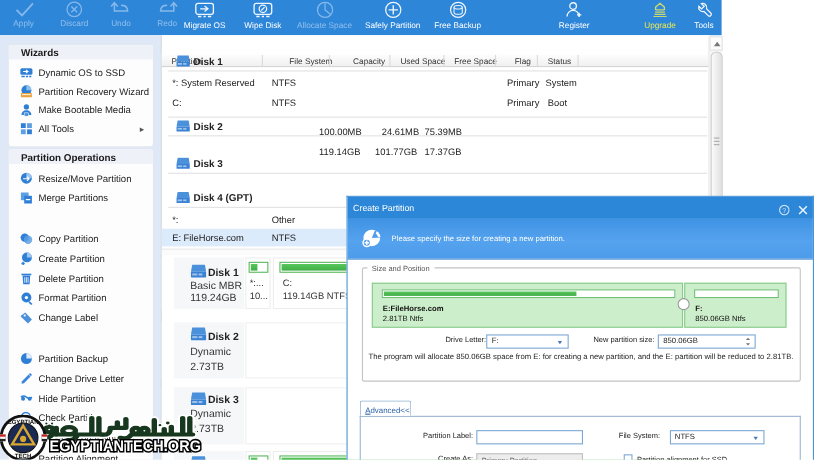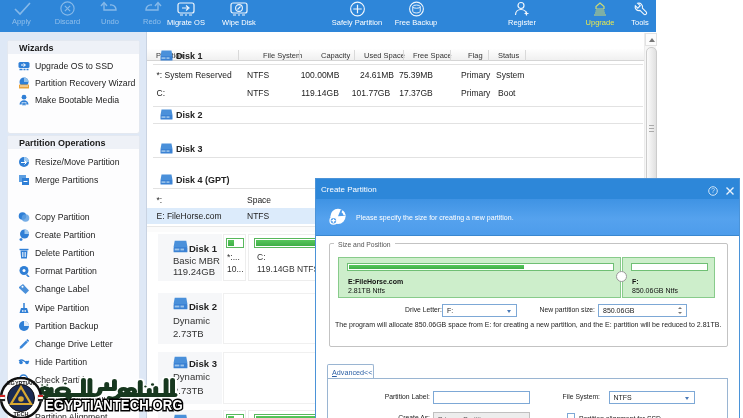--- a/index.html
+++ b/index.html
@@ -26,21 +26,21 @@
 .pitem .tx { position:absolute; left:27px; top:3px; white-space:nowrap; }
 .arrow-r { position:absolute; right:8px; top:4px; font-size:8px; color:#555; }
 
 
 #main { left:146px; top:32px; width:499px; height:386px; background:#fff; border-left:1px solid #c9d3e2; }
 #thead { position:absolute; left:0; top:1px; width:100%; height:12px; background:linear-gradient(#fefefe,#f0f0f0); border-bottom:1px solid #d5d5d5; font-size:7.5px; color:#333;margin-top:16px; }
 .th { position:absolute; top:2px; }
 .thsep { position:absolute; top:1px; width:1px; height:11px; background:#d9d9d9; }
 .row { position:absolute; left:0; width:100%; height:17px; font-size:8.5px; color:#222; }
 .cell { position:absolute; top:4px; }
-.rt { text-align:center; }
+.rt { text-align:left;margin-top:45px; }
 .diskrow { position:absolute; left:0; width:100%; height:18px; }
 .diskrow .dtx { position:absolute; left:29px; top:4px; font-size:9px; font-weight:bold; color:#222; }
 .sepline { position:absolute; left:6px; right:2px; height:1px; background:#e2e2e2; }
 .hl { background:#dcebfb; }
 
 
 .card { position:absolute; background:#fff; }
 .cardlab { position:absolute; left:11px; top:0px; width:64px; height:100%; background:#f6f7f9; font-size:9.5px; color:#333; }
 .cardlab .nm { position:absolute; left:31px; top:9px; font-weight:bold; color:#222; }
 .cardlab .l2 { position:absolute; left:15px; top:21px; }
@@ -114,20 +114,27 @@
     </div>
     <div class="tbi" style="left:212px;width:54px;">
       <svg width="20" height="16" viewBox="0 0 20 16">
           <rect x="2" y="2" width="16" height="10" rx="2" fill="none" stroke="#fff" stroke-width="1.2"></rect>
           <circle cx="10" cy="7" r="3.4" fill="none" stroke="#fff" stroke-width="1.1"></circle>
           <path d="M8.5 8.5 L11.5 5.5" stroke="#fff" stroke-width="1.1"></path>
           <path d="M4 14 h3 M9 14 h2 M13 14 h3" stroke="#fff" stroke-width="1.2"></path>
         </svg>
       <div class="lbl">Wipe Disk</div>
     </div>
+    <div class="tbi dim" style="left:262px;width:66px;">
+      <svg width="17" height="16" viewBox="0 0 17 17">
+          <circle cx="8.5" cy="8.5" r="7.3" fill="none" stroke="#fff" stroke-width="1.2"></circle>
+          <path d="M8.5 2 L8.5 8.5 L14 13" fill="none" stroke="#fff" stroke-width="1.2"></path>
+        </svg>
+      <div class="lbl">Allocate Space</div>
+    </div>
     <div class="tbi" style="left:324px;width:66px;">
       <svg width="17" height="16" viewBox="0 0 17 17">
           <circle cx="8.5" cy="8.5" r="7.3" fill="none" stroke="#fff" stroke-width="1.2"></circle>
           <path d="M8.5 4 v9 M4 8.5 h9" stroke="#fff" stroke-width="1.3"></path>
         </svg>
       <div class="lbl">Safely Partition</div>
     </div>
     <div class="tbi" style="left:388px;width:56px;">
       <svg width="17" height="16" viewBox="0 0 17 17">
           <circle cx="8.5" cy="8.5" r="7.3" fill="none" stroke="#fff" stroke-width="1.2"></circle>
@@ -160,39 +167,49 @@
   </div>
   <div class="abs" id="sidebar">
     <div class="panel" style="top:8px;height:94px;">
       <div class="phead">Wizards</div>
       <div class="pitem" style="top:17px;">
         <svg class="ic" viewBox="0 0 12 12">
             <rect x="0.5" y="2" width="11" height="6" rx="1.5" fill="#2f7fd6"></rect>
             <path d="M3 5 h4 M5.5 3.5 L7.5 5 L5.5 6.5" stroke="#fff" stroke-width="1" fill="none"></path>
             <path d="M1.5 9.5 h3 M5.5 9.5 h2 M8.5 9.5 h2" stroke="#2f7fd6" stroke-width="1.4"></path>
           </svg>
-        <span class="tx">Upgrade OS to SSD</span>
+        <span class="tx">Dynamic OS to SSD</span>
       </div>
       <div class="pitem" style="top:34px;">
         <svg class="ic" viewBox="0 0 12 12">
             <circle cx="6" cy="5" r="4.5" fill="#2f7fd6"></circle>
             <path d="M6 5 L6 0.5 A4.5 4.5 0 0 1 10.5 5 z" fill="#8fc0ec"></path>
             <rect x="1" y="7.5" width="10" height="4" rx="0.5" fill="#e9a33b"></rect>
             <path d="M2 9 h8" stroke="#fff" stroke-width="0.8"></path>
           </svg>
         <span class="tx">Partition Recovery Wizard</span>
       </div>
       <div class="pitem" style="top:51px;">
         <svg class="ic" viewBox="0 0 12 12">
             <circle cx="6" cy="3.2" r="2.4" fill="#2f7fd6"></circle>
             <path d="M1.5 10.5 c0-2.7 2-4.3 4.5-4.3 s4.5 1.6 4.5 4.3 z" fill="#2f7fd6"></path>
             <rect x="4" y="8.6" width="4" height="3" fill="#4a90da" stroke="#fff" stroke-width="0.5"></rect>
           </svg>
         <span class="tx">Make Bootable Media</span>
       </div>
+      <div class="pitem" style="top:68px;">
+        <svg class="ic" viewBox="0 0 12 12">
+            <rect x="1" y="1" width="4.4" height="4.4" fill="#2f7fd6"></rect>
+            <rect x="6.6" y="1" width="4.4" height="4.4" fill="#5d9fe2"></rect>
+            <rect x="1" y="6.6" width="4.4" height="4.4" fill="#5d9fe2"></rect>
+            <rect x="6.6" y="6.6" width="4.4" height="4.4" fill="#2f7fd6"></rect>
+          </svg>
+        <span class="tx">All Tools</span>
+        <span class="arrow-r">▸</span>
+      </div>
     </div>
     <div class="panel" style="top:103px;height:315px;">
       <div class="phead">Partition Operations</div>
       <div class="pitem" style="top:18px;">
         <svg class="ic" viewBox="0 0 12 12">
             <circle cx="6" cy="6" r="5" fill="#2f7fd6"></circle>
             <path d="M6 6 L6 1 A5 5 0 0 1 11 6 z" fill="#9cc8ef"></path>
             <path d="M3 6.5 h5 M6.5 4.5 l2 2 -2 2" stroke="#fff" stroke-width="1" fill="none"></path>
           </svg>
         <span class="tx">Resize/Move Partition</span>
@@ -235,28 +252,20 @@
             <path d="M8.5 9.5 L11 12" stroke="#2f7fd6" stroke-width="1.6"></path>
           </svg>
         <span class="tx">Format Partition</span>
       </div>
       <div class="pitem" style="top:145px;">
         <svg class="ic" viewBox="0 0 12 12">
             <path d="M1 4 L5 1 L11 7.5 L7.5 11 L1 5 z" fill="#4a90da"></path>
             <circle cx="4.5" cy="3.8" r="1" fill="#fff"></circle>
           </svg>
         <span class="tx">Change Label</span>
-      </div>
-      <div class="pitem" style="top:164px;">
-        <svg class="ic" viewBox="0 0 12 12">
-            <path d="M6 1 v5" stroke="#2f7fd6" stroke-width="1.5"></path>
-            <path d="M3 6 h6 l1.5 5 h-9 z" fill="#2f7fd6"></path>
-            <path d="M4.5 8 v2 M6 8 v2 M7.5 8 v2" stroke="#fff" stroke-width="0.7"></path>
-          </svg>
-        <span class="tx">Wipe Partition</span>
       </div>
       <div class="pitem" style="top:182px;">
         <svg class="ic" viewBox="0 0 12 12">
             <circle cx="6" cy="6" r="5" fill="#2f7fd6"></circle>
             <path d="M6 6 L6 1 A5 5 0 0 1 11 6 z" fill="#fff" opacity="0.85"></path>
           </svg>
         <span class="tx">Partition Backup</span>
       </div>
       <div class="pitem" style="top:200px;">
         <svg class="ic" viewBox="0 0 12 12">
@@ -367,21 +376,21 @@
           <path d="M1.5 0.5 h10 l1 5.5 h-12 z" fill="#4a90da"></path>
           <rect x="0.5" y="6" width="12" height="4.5" rx="0.5" fill="#3b82d4"></rect>
           <rect x="1.5" y="7.3" width="4" height="1.6" fill="#9cc4ea"></rect>
           <rect x="6.5" y="7.3" width="3" height="1.6" fill="#9cc4ea"></rect>
         </svg>
       <span class="dtx">Disk 4 (GPT)</span>
     </div>
     <div class="sepline" style="top:156px;"></div>
     <div class="row" style="top:158.5px;">
       <span class="cell" style="left:9.5px;">*:</span>
-      <span class="cell" style="left:100px;">Space</span>
+      <span class="cell" style="left:100px;">Other</span>
     </div>
     <div class="row hl" style="top:175.5px;height:16px;">
       <span class="cell" style="left:9.5px;top:3px;">E: FileHorse.com</span>
       <span class="cell" style="left:100px;top:3px;">NTFS</span>
     </div>
 
     <div class="abs" style="left:0;top:194px;width:100%;height:6px;background:#fbfbfb;border-top:1px solid #e8e8e8;"></div>
 
     <div class="card" style="left:0;top:202px;width:499px;height:47px;">
       <div class="cardlab">

